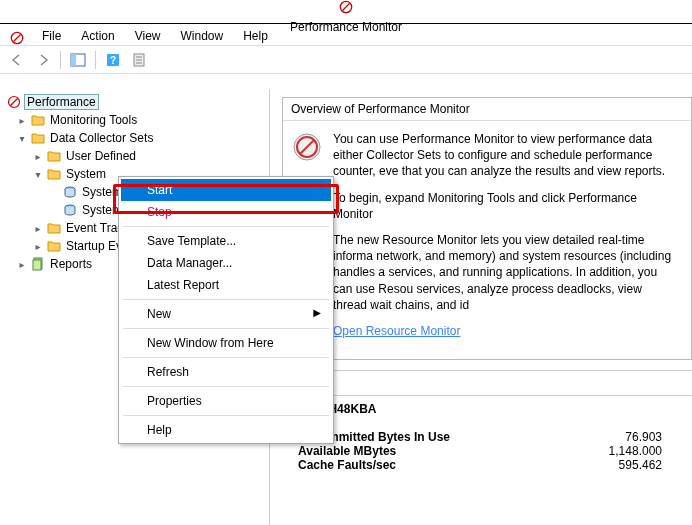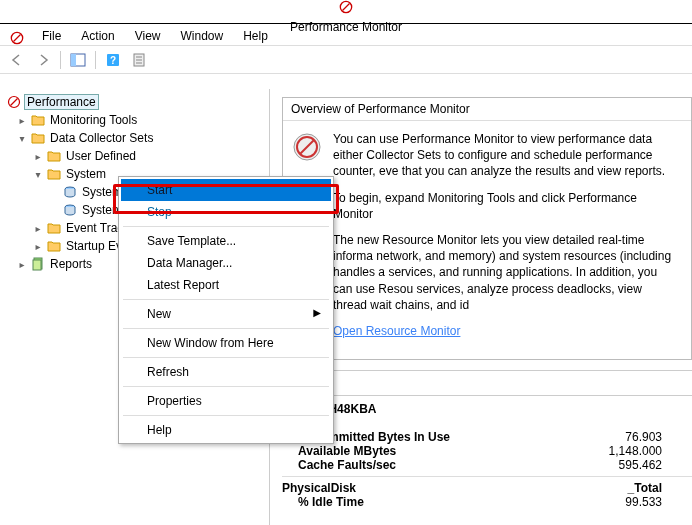--- a/index.html
+++ b/index.html
@@ -42,22 +42,22 @@
 .stat-group { margin-bottom: 4px; }
 .stat-title-row { display: flex; }
 .stat-title { font-weight: bold; width: 200px; }
 .stat-value-hdr { font-weight: bold; text-align: right; width: 180px; }
 .stat-row { display: flex; }
 .stat-label { padding-left: 16px; width: 200px; font-weight: bold; }
 .stat-val { width: 180px; text-align: right; }
 
 .context-menu { position: absolute; top: 176px; left: 118px; width: 216px; background: #fff; border: 1px solid #aaa; box-shadow: 2px 2px 4px rgba(0,0,0,.25); z-index: 100; padding: 2px; }
 .ctx-item { padding: 4px 24px 4px 26px; cursor: default; position: relative; font-size: 12px; }
-.ctx-item.disabled { color: #0369a1; }
-.ctx-item.highlighted { background: #0078d7; color: #0f172a; }
+.ctx-item.disabled { color: #be185d; }
+.ctx-item.highlighted { background: #0078d7; color: #ffffff; }
 .ctx-sep { height: 1px; background: #ddd; margin: 3px 2px; }
 .ctx-arrow { position: absolute; right: 10px; top: 4px; font-size: 10px; }
 .highlight-box { position: absolute; border: 3px solid #d00; top: 184px; left: 113px; width: 226px; height: 30px; z-index: 101; pointer-events: none; border-radius: 2px; }
 
 svg { display: block; }
 </style>
 </head>
 <body>
 
 <div class="title-bar">
@@ -253,30 +253,20 @@
             </div>
           <div class="stat-row">
               <span class="stat-label">Available MBytes</span>
               <span class="stat-val">1,148.000</span>
             </div>
           <div class="stat-row">
               <span class="stat-label">Cache Faults/sec</span>
               <span class="stat-val">595.462</span>
             </div>
         </div>
-        <div class="stat-group" style="border-top:1px solid #ddd;padding-top:4px">
-          <div class="stat-title-row">
-              <span class="stat-title">PhysicalDisk</span>
-              <span class="stat-value-hdr">_Total</span>
-            </div>
-          <div class="stat-row">
-              <span class="stat-label">% Idle Time</span>
-              <span class="stat-val">99.533</span>
-            </div>
-        </div>
       </div>
     </div>
   </div>
 </div>
 
 <div class="context-menu">
   <div class="ctx-item highlighted">Start</div>
   <div class="ctx-item disabled">Stop</div>
   <div class="ctx-sep"></div>
   <div class="ctx-item">Save Template...</div>

